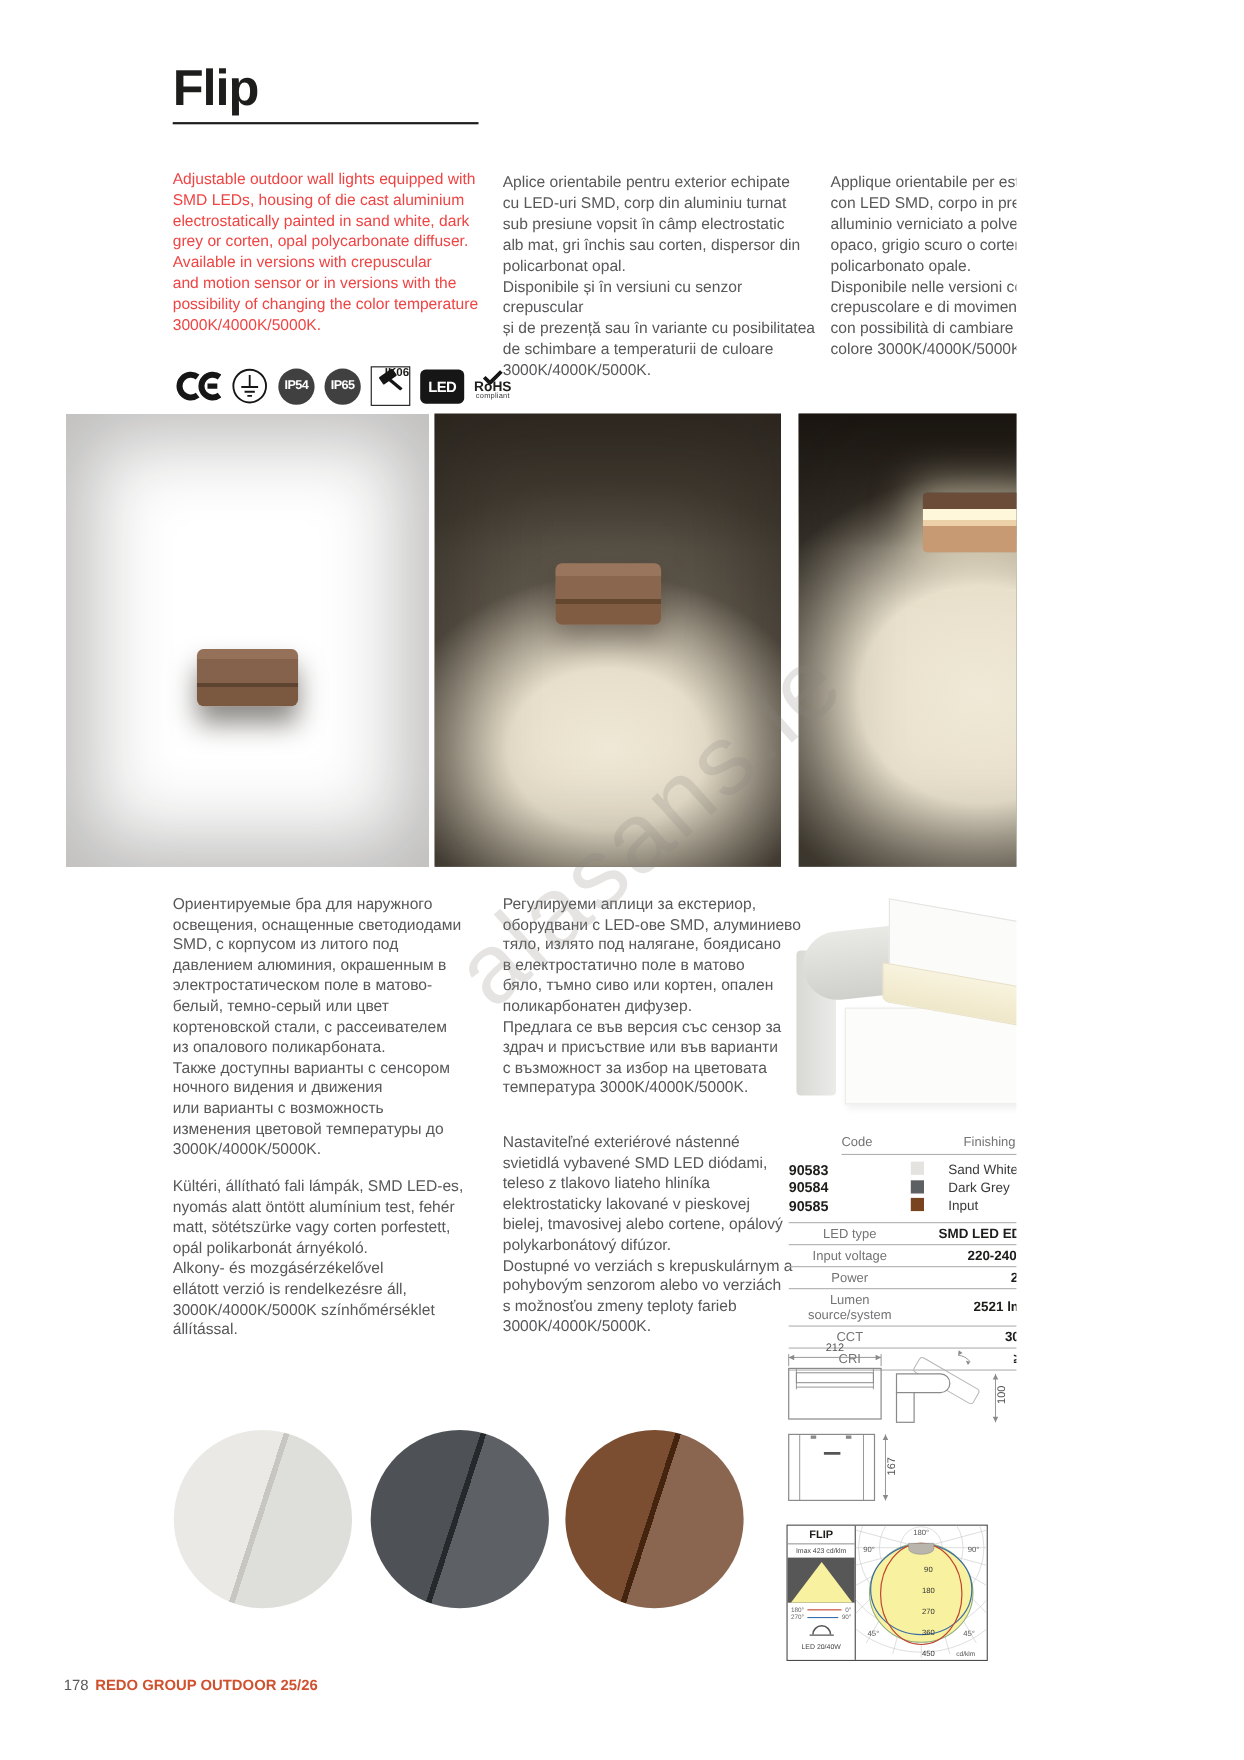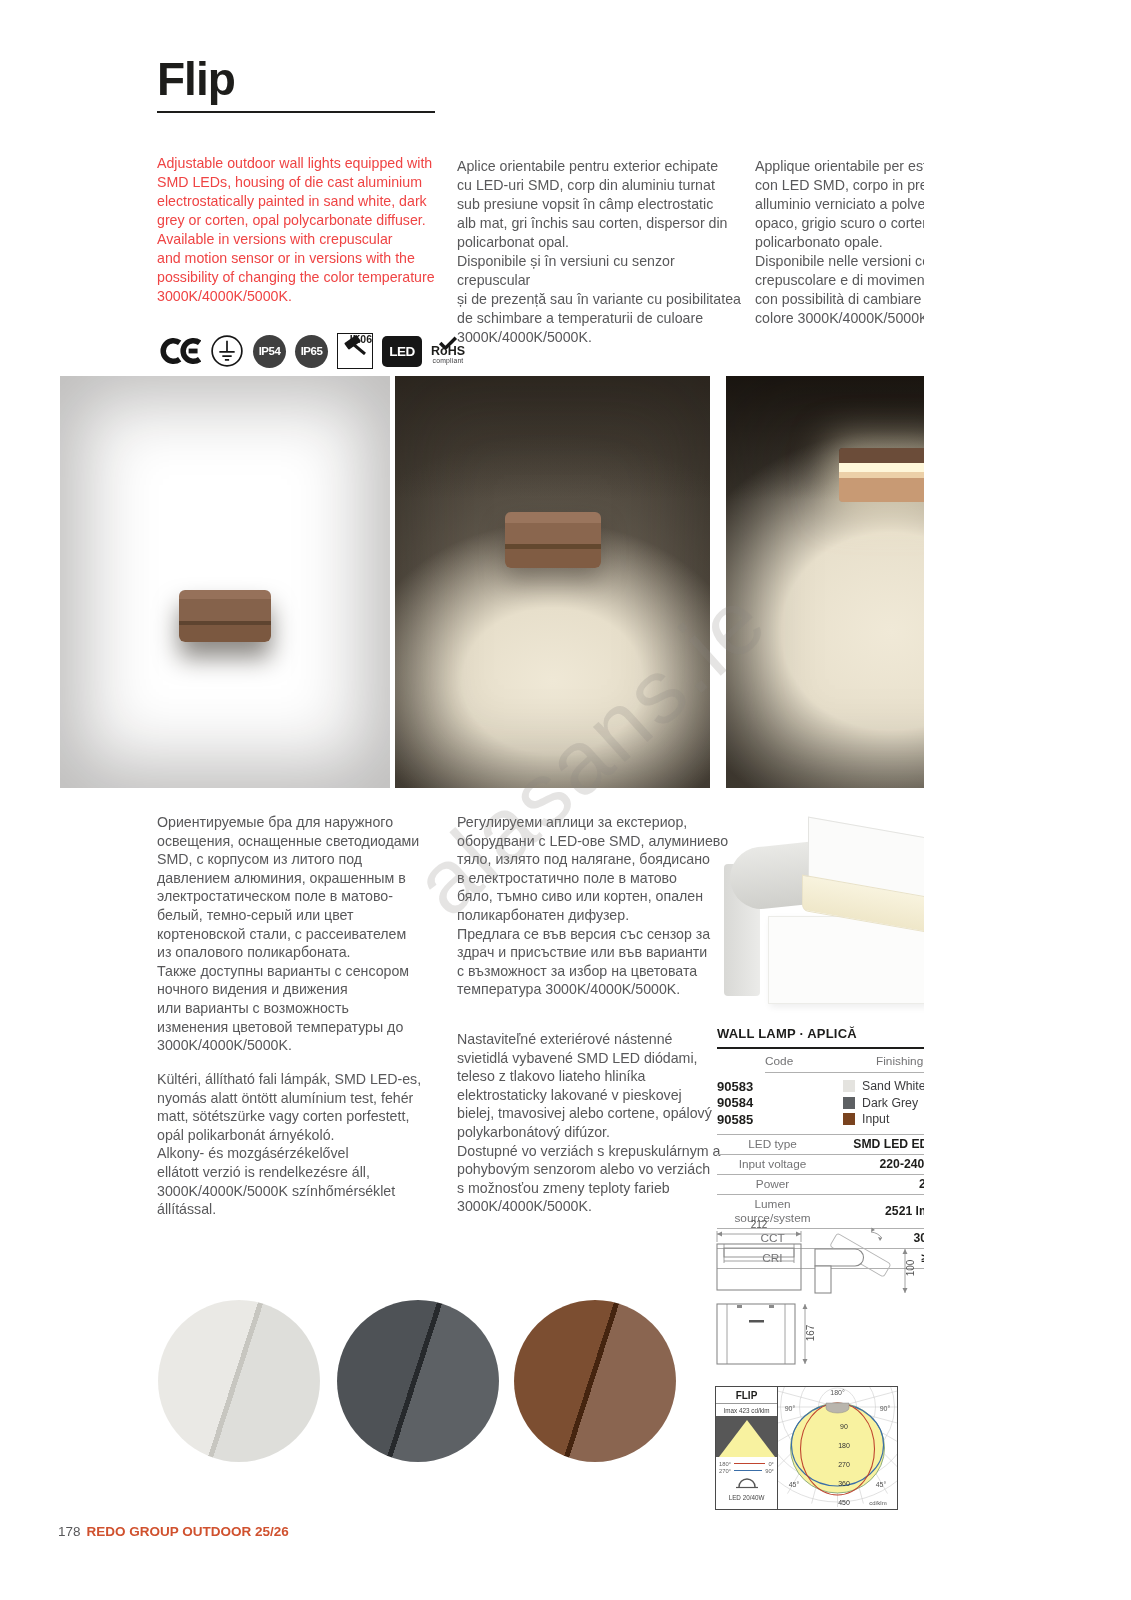--- a/index.html
+++ b/index.html
@@ -71,21 +71,21 @@
   .pv-glow{position:absolute;left:92px;top:73px;width:207px;height:34px;border-radius:0 0 16px 6px;
     background:linear-gradient(180deg,#f8f3de,#efe7c9);border:1px solid #e9e2c8;transform:skewY(10deg);}
   
   .tbl{position:absolute;left:717px;top:1026px;width:318px;}
   .tbl-title{font-size:13px;font-weight:700;letter-spacing:.2px;padding-bottom:6px;border-bottom:2px solid #1d1d1b;}
   .trow{display:grid;grid-template-columns:111px 109px 60px 38px;align-items:center;margin-left:48px;}
   .thead{color:#737375;font-size:11.8px;padding:5px 0 4px;border-bottom:1px solid #b0b0b0;}
   .codes{padding:5px 0 6px;border-bottom:1px solid #b0b0b0;}
   .crow{display:grid;grid-template-columns:111px 109px 60px 38px;align-items:center;height:16.5px;}
   .code{font-size:13px;font-weight:700;}
-  .fin{display:flex;align-items:center;gap:7px;font-size:12.3px;color:#3b3b3d;margin-left:15px;}
+  .fin{display:flex;align-items:flex-start;gap:22px;font-size:12.3px;color:#3b3b3d;}
   .fin-sw{width:12px;height:12px;flex:0 0 auto;}
   .sens{font-size:12.3px;color:#515153;}
   .ctrl{font-size:12.3px;color:#3b3b3d;}
   .spec{display:grid;grid-template-columns:111px 1fr;align-items:center;padding:2.5px 0;border-bottom:1px solid #b0b0b0;text-align:center;}
   .spec-l{color:#737375;font-size:11.8px;}
   .spec-v{color:#1d1d1b;font-size:12.2px;font-weight:700;}
   
   .dims{position:absolute;left:713px;top:1218px;width:230px;height:150px;}
   .dims svg{position:absolute;}
   .dim-txt{font-size:10px;fill:#555;}
@@ -245,21 +245,20 @@
 
   <div class="pv">
     <div class="pv-plate"></div>
     <div class="pv-arm"></div>
     <div class="pv-front"></div>
     <div class="pv-top"></div>
     <div class="pv-glow"></div>
   </div>
 
   <div class="tbl">
-    <div class="tbl-title">WALL LAMP · APLICĂ</div>
     <div class="trow thead">
       <span>Code</span>
       <span>Finishing</span>
       <span>Sensor</span>
       <span>Control</span>
     </div>
     <div class="codes">
       <div class="crow">
         <span class="code">90583</span>
         <span class="fin">

